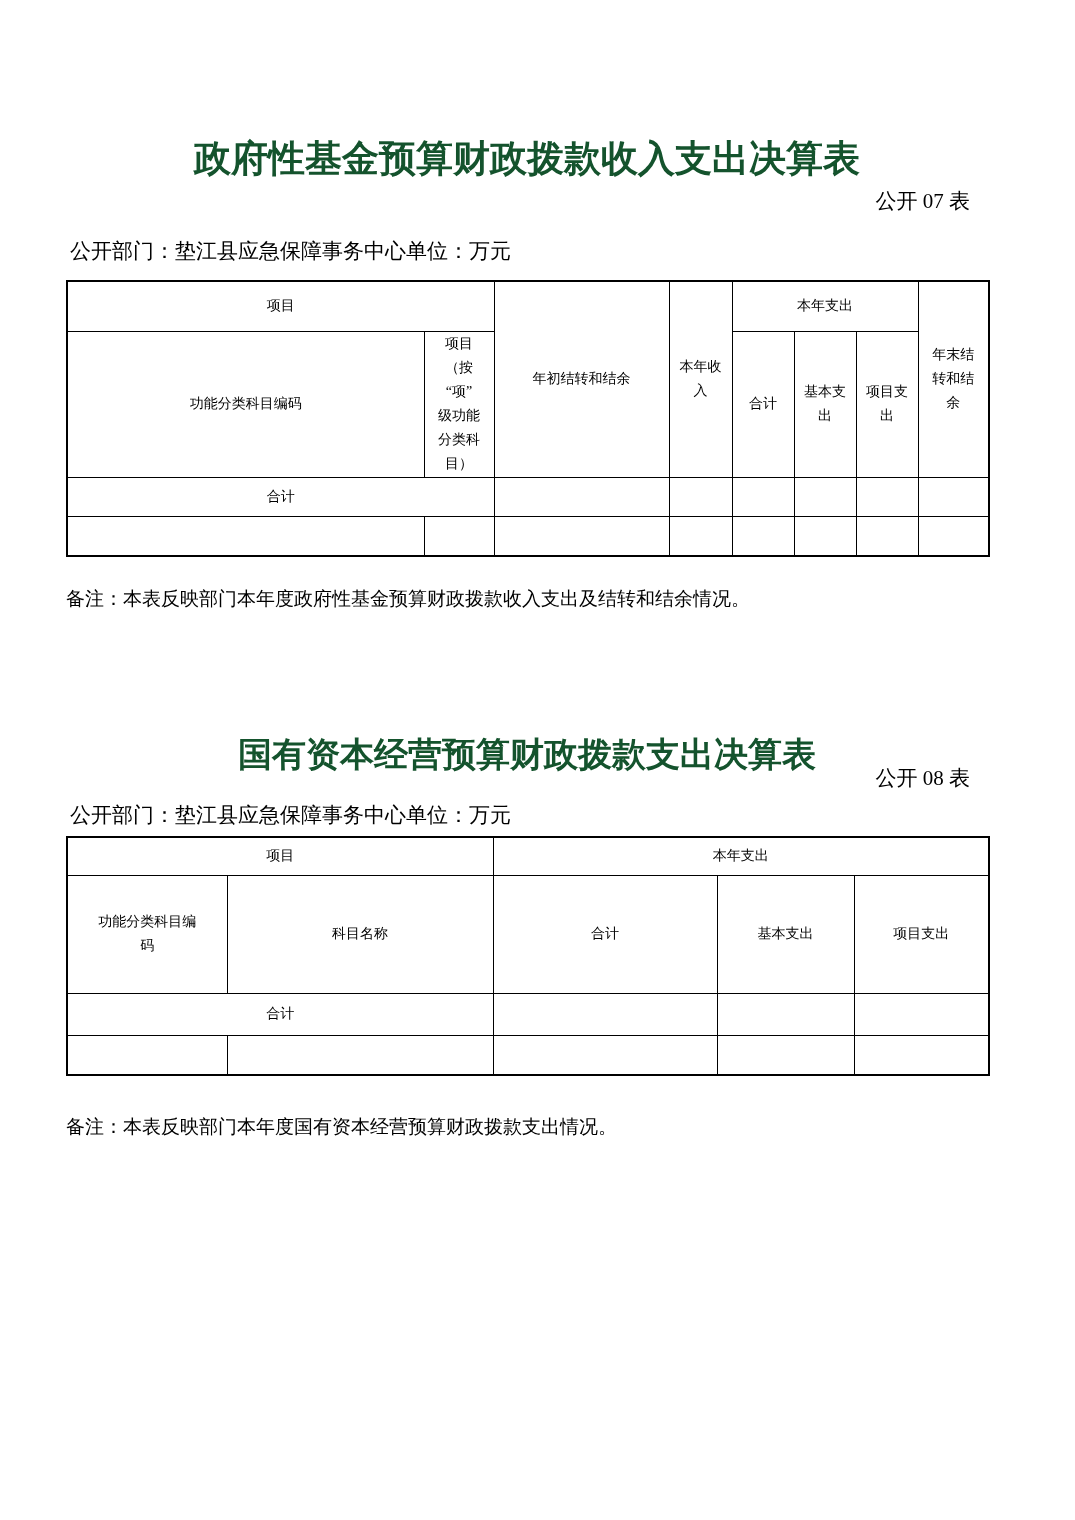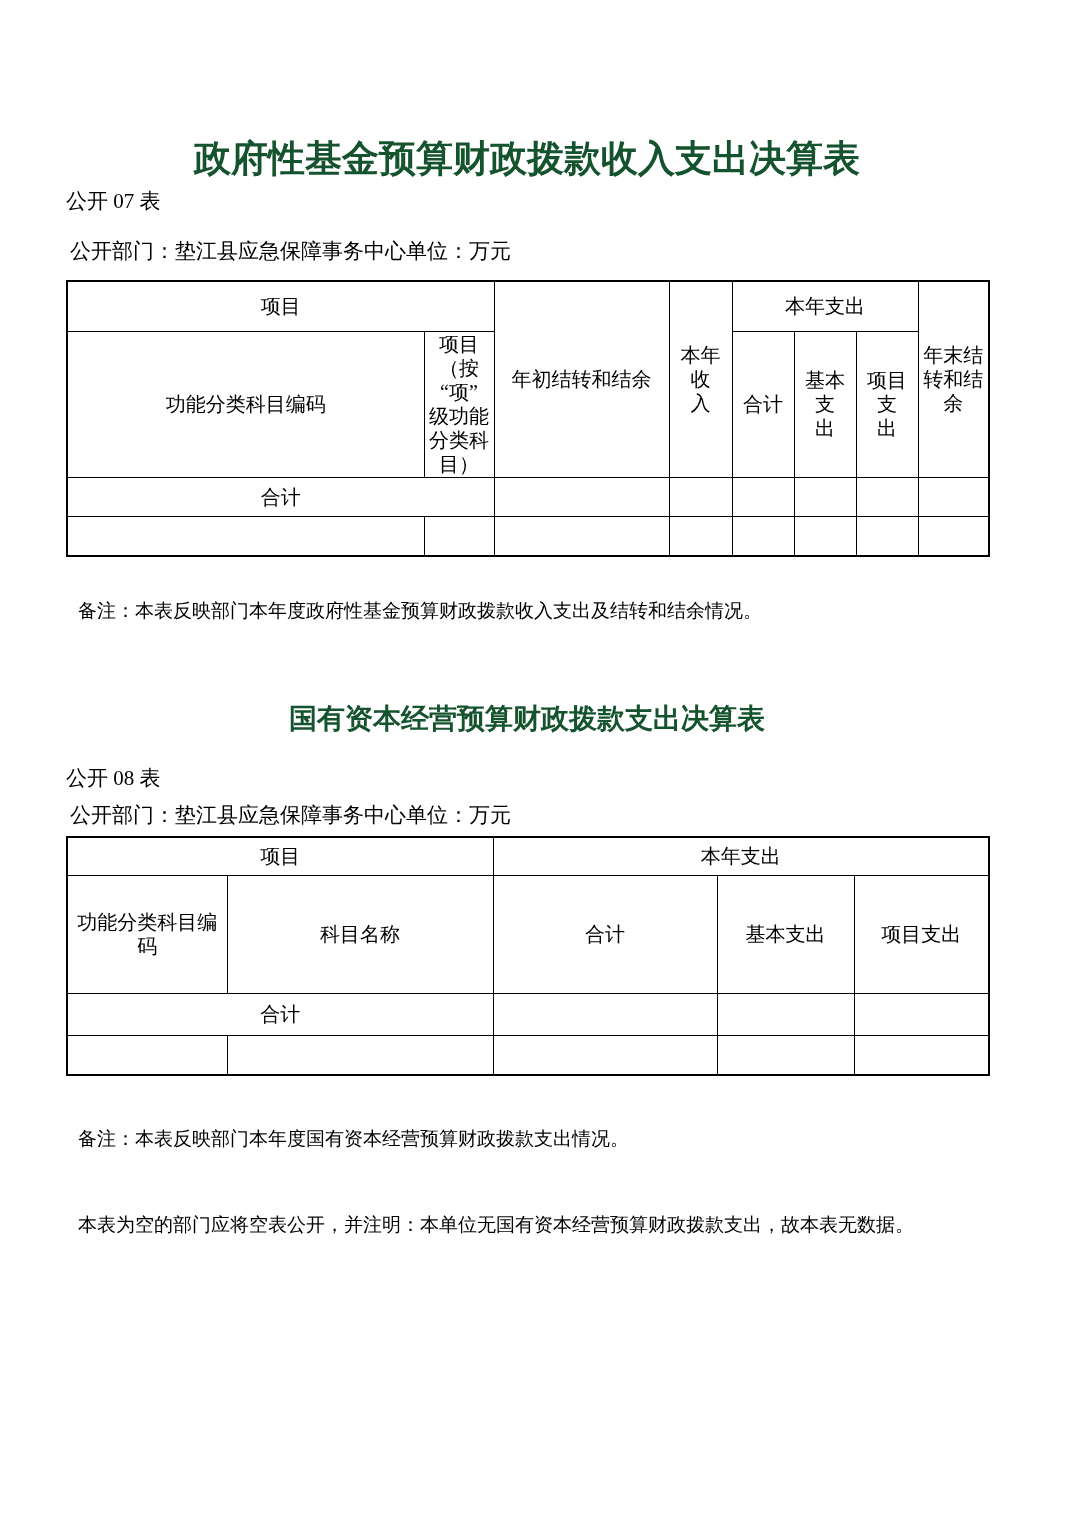--- a/index.html
+++ b/index.html
@@ -28,25 +28,26 @@
     left: 0;
     right: 0;
     margin: 0;
     text-align: center;
     font-family: "Liberation Sans", "DejaVu Sans", sans-serif;
     font-weight: bold;
     color: #14532d;
     white-space: nowrap;
   }
   .title-1 { top: 134px; font-size: 37px; }
-  .title-2 { top: 700px; font-size: 28px; }
+  .title-2 { top: 732px; font-size: 34px; }
   .form-label {
     position: absolute;
     left: 0;
     right: 0;
+    text-align: right;
     padding-right: 18px;
     box-sizing: border-box;
     font-size: 21px;
   }
   .form-label-1 { top: 187px; }
   .form-label-2 { top: 764px; }
   .meta-row {
     position: absolute;
     left: 0;
     right: 0;
@@ -67,21 +68,21 @@
     table-layout: fixed;
     width: 924px;
     border: 2px solid #000000;
   }
   .grid-1 { top: 280px; }
   .grid-2 { top: 836px; }
   table.grid td {
     border: 1px solid #000000;
     text-align: center;
     vertical-align: middle;
-    font-size: 20px;
+    font-size: 14px;
     line-height: 24px;
     padding: 0 2px;
     overflow: hidden;
   }
   td.align-left { text-align: left; padding-left: 8px; }
   td.no-bottom { border-bottom: none; }
   td.no-top { border-top: none; }
   td.top-line { border-top: 1px solid #000000; }
   .pre { white-space: pre-line; }
 
@@ -90,21 +91,21 @@
   tr.r-39  { height: 39px; }
   tr.r-40  { height: 40px; }
   tr.r-38  { height: 38px; }
   tr.r-118 { height: 118px; padding-left: 30px; }
   tr.r-42  { height: 42px; }
 
   .remark {
     position: absolute;
     left: 0;
     right: 0;
-    margin: 12px;
+    margin: 0;
     font-size: 19px;
     line-height: 29px;
   }
   .remark-1 { top: 584px; }
   .empty-note-1 { top: 646px; }
   .remark-2 { top: 1112px; }
   .empty-note-2 { top: 1198px; }
 </style>
 </head>
 <body>
@@ -217,16 +218,15 @@
           <td></td>
           <td></td>
           <td></td>
           <td></td>
           <td></td>
         </tr>
       </tbody>
     </table>
 
     <p class="remark remark-2">备注：本表反映部门本年度国有资本经营预算财政拨款支出情况。</p>
-    <p class="remark empty-note-2">本表为空的部门应将空表公开，并注明：本单位无国有资本经营预算财政拨款支出，故本表无数据。</p>
 
   </div>
 </div>
 
 </body></html>

